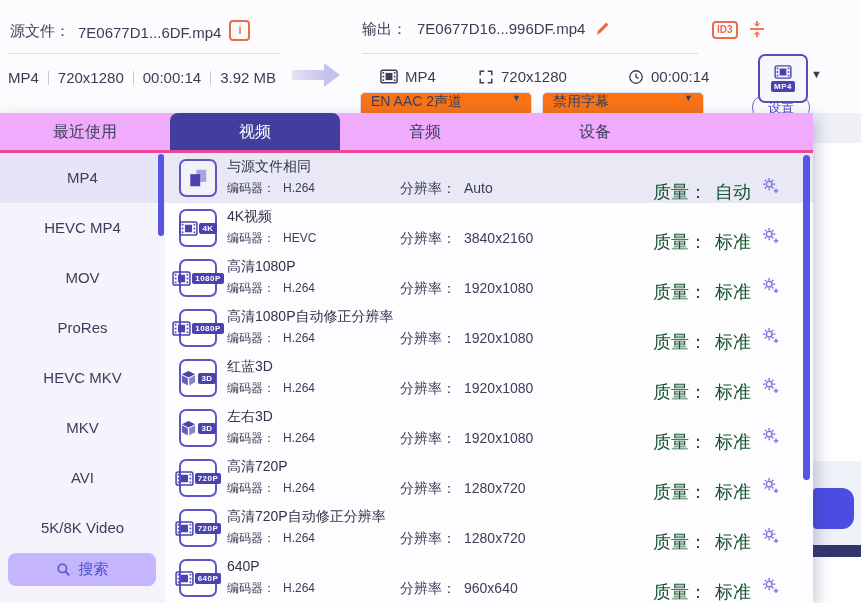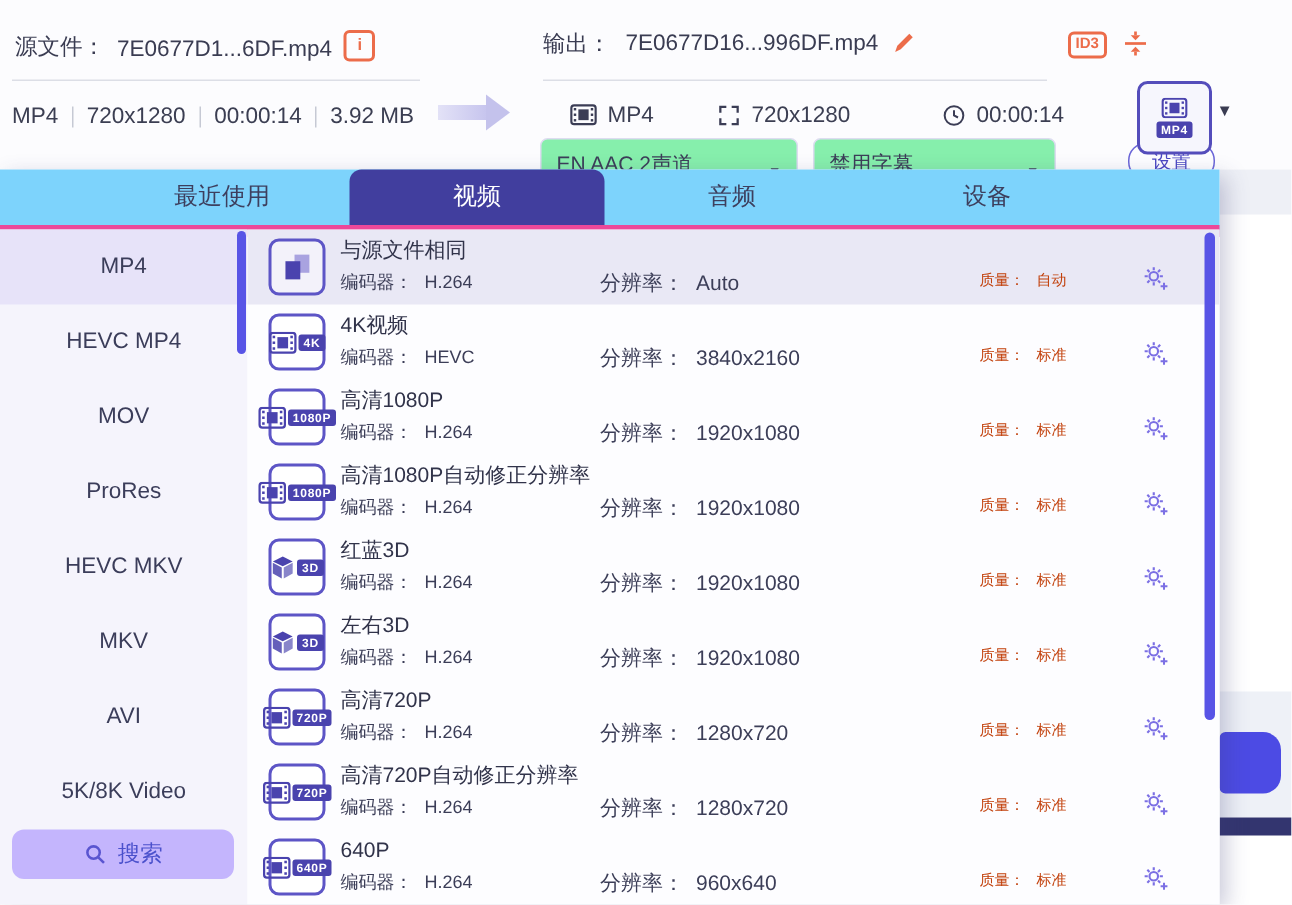--- a/index.html
+++ b/index.html
@@ -24,61 +24,61 @@
     background:linear-gradient(90deg,#e3e2f7,#c7c5ee)}
   .flow-arrow .tip{position:absolute;left:32px;top:0;width:0;height:0;
     border-left:16px solid #c4c2ec;border-top:12px solid transparent;border-bottom:12px solid transparent}
   .out-row{position:absolute;left:362px;top:20px;display:flex;align-items:flex-start;gap:10px}
   .orange-ic{color:#ec6c4a}
   .id3-box{position:absolute;left:712px;top:21px;border:2px solid #ec6c4a;border-radius:4px;
     color:#ec6c4a;font-size:10px;font-weight:bold;padding:1px 3px;line-height:12px}
   .compress-ic{position:absolute;left:748px;top:20px}
   .out-info{position:absolute;top:68px;font-size:15px;color:#3b3e52;display:flex;align-items:center;gap:7px}
   .oi-fmt{left:380px}.oi-res{left:478px}.oi-dur{left:628px}
-  .dd{position:absolute;top:92px;height:26px;background:#86efac;border:1px solid #dddcf0;border-radius:5px;
-    font-size:14px;color:#3c3e58;display:flex;align-items:flex-end;padding:0 10px;justify-content:space-between}
+  .dd{position:absolute;top:92px;height:26px;background:#f97316;border:1px solid #dddcf0;border-radius:5px;
+    font-size:14px;color:#3c3e58;display:flex;align-items:flex-start;padding:0 10px;justify-content:space-between}
   .dd1{left:360px;width:150px}.dd2{left:542px;width:140px}
   .dd .caret{font-size:9px;color:#3c3e58}
   .settings-pill{position:absolute;left:752px;top:95px;width:56px;height:23px;border:1px solid #6b66d8;
     border-radius:12px;color:#4a47c2;font-size:13px;display:flex;align-items:center;justify-content:center;background:#fdfdff}
   .format-btn{position:absolute;left:758px;top:54px;width:46px;height:45px;border:2px solid #544dbb;border-radius:7px;
     background:#f6f6fd;display:flex;flex-direction:column;align-items:center;justify-content:center;gap:2px}
   .badge{background:#4a43ae;color:#fff;font-size:8px;font-weight:bold;letter-spacing:.5px;
     padding:1px 3px;border-radius:2px;line-height:9px;white-space:nowrap}
   .format-caret{position:absolute;left:811px;top:68px;font-size:11px;color:#3a3c52}
 
   
   .right-strip{position:absolute;left:813px;top:113px;width:48px;height:490px;background:#ffffff}
   .rs-top{position:absolute;left:0;top:0;width:48px;height:30px;background:#eef0f6}
   .rs-gray{position:absolute;left:0;top:348px;width:48px;height:84px;background:#eef1f7}
   .convert-btn{position:absolute;left:0;top:375px;width:41px;height:41px;background:#4c4be4;border-radius:4px 12px 12px 4px}
   .dark-bar{position:absolute;left:0;top:432px;width:48px;height:12px;background:#33356f}
 
   
   .panel{position:absolute;left:0;top:113px;width:813px;height:490px;background:#fdfdff;
     box-shadow:4px 4px 14px rgba(60,60,120,.28)}
-  .tabbar{height:37px;background:#7dd3fc;border-bottom:8px solid #ec4899;display:flex;padding-left:63px}
+  .tabbar{height:37px;background:#f0abfc;border-bottom:8px solid #ec4899;display:flex;}
   .tab{width:170px;text-align:center;line-height:37px;font-size:16px;color:#3d3f5e;cursor:default}
   .tab.active{background:#413e9e;color:#fff;border-radius:8px 8px 0 0}
   .sidebar{position:absolute;left:0;top:40px;width:165px;height:450px;background:#f5f4fc}
   .side-item{height:50px;line-height:50px;text-align:center;font-size:15px;color:#3b3d5a}
   .side-item.selected{background:#e7e3f9}
   .side-scroll{position:absolute;right:1px;top:1px;width:6px;height:82px;background:#5854e6;border-radius:3px}
   .search-btn{position:absolute;left:8px;top:400px;width:148px;height:33px;background:#c4b5fd;border-radius:8px;
     display:flex;align-items:center;justify-content:center;gap:8px;color:#4b51cc;font-size:15px}
   .list{position:absolute;left:165px;top:40px;width:648px;height:450px;background:#fdfdff;overflow:hidden}
   .row{height:50px;position:relative}
   .row.selected{background:#e9e8f5}
   .ricon{position:absolute;left:14px;top:6px;width:38px;height:38px;border:2px solid #5d55c6;border-radius:7px;
     background:#fff;box-sizing:border-box;display:flex;flex-direction:row;align-items:center;justify-content:center;gap:1px}
   .row.selected .ricon{background:#f3f2fa}
   .rtitle{position:absolute;left:62px;top:5px;font-size:14px;color:#31334a;white-space:nowrap}
   .rsub{position:absolute;left:62px;top:27px;font-size:12px;color:#3c3e58;white-space:nowrap}
   .rres{position:absolute;left:235px;top:27px;font-size:14px;color:#3c3e58;white-space:nowrap}
-  .rqual{position:absolute;left:488px;top:27px;font-size:10px;color:#c2410c;white-space:nowrap}
+  .rqual{position:absolute;left:488px;top:27px;font-size:18px;color:#14532d;white-space:nowrap}
   .rsub .val,.rres .val,.rqual .val{margin-left:8px}
   .gear{position:absolute;left:596px;top:23px;color:#7b6fe4}
   .list-scroll{position:absolute;right:3px;top:2px;width:7px;height:325px;background:#5854e6;border-radius:4px}
   svg{display:block}
 </style>
 </head>
 <body>
 
 <svg width="0" height="0" style="position:absolute">
   <defs>

